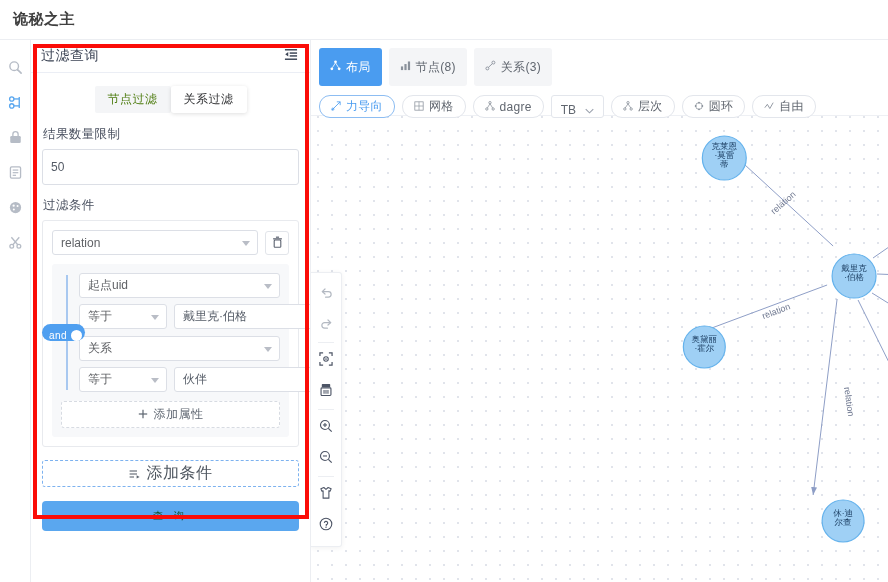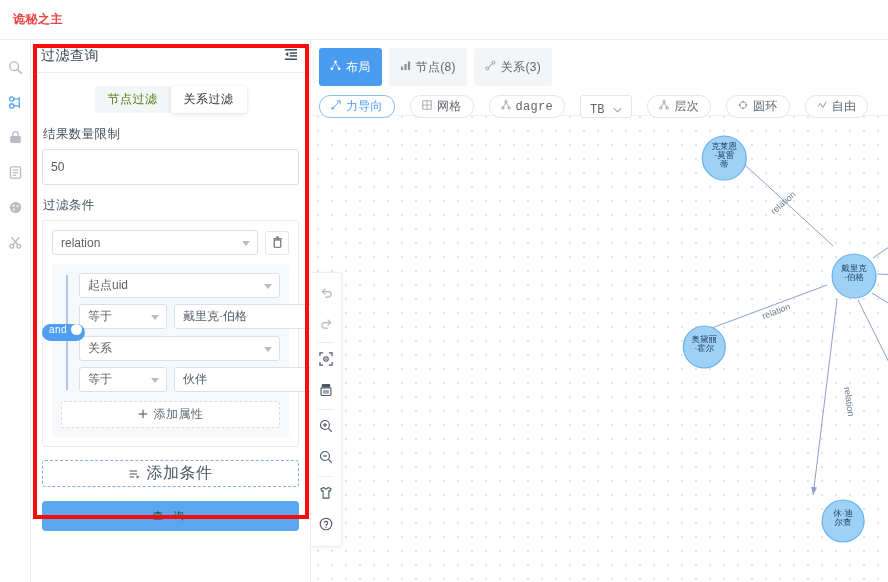--- a/index.html
+++ b/index.html
@@ -10,21 +10,21 @@
     -webkit-font-smoothing:antialiased;
   }
   .app{position:relative;width:888px;height:582px;}
 
   
   .titlebar{
     height:40px;display:flex;align-items:center;
     padding-left:13px;box-sizing:border-box;
     border-bottom:1px solid #eceef2;background:#fff;
   }
-  .titlebar .t{font-size:12px;font-weight:bold;color:#ef4444;letter-spacing:.5px;}
+  .titlebar .t{font-size:15px;font-weight:bold;color:#404040;letter-spacing:.5px;}
 
   
   .body{position:absolute;top:40px;left:0;right:0;bottom:0;display:flex;}
 
   
   .rail{
     width:31px;flex:0 0 31px;background:#fff;border-right:1px solid #eceef2;
     padding-top:10px;box-sizing:border-box;
   }
   .rail-item{
@@ -95,21 +95,21 @@
   .group{
     margin-top:9px;background:#f7f8fa;border-radius:3px;
     padding:9px 9px 9px 9px;position:relative;
   }
   .group-inner{padding-left:18px;position:relative;}
   .guide{
     position:absolute;left:5px;top:2px;bottom:2px;width:2px;background:#a8c8f0;
   }
   .andbadge{
     position:absolute;left:-19px;top:50%;margin-top:-9px;
-    height:17px;display:flex;align-items:flex-start;background:#4f9ff0;
+    height:17px;display:flex;align-items:flex-end;background:#4f9ff0;
     color:#fff;font-size:10px;border-radius:9px;padding:0 3px 0 7px;
     letter-spacing:.5px;cursor:pointer;z-index:3;
   }
   .andbadge .knob{width:11px;height:11px;border-radius:50%;background:#fff;margin-left:4px;}
 
   .sub{margin-bottom:7px;}
   .sub:last-child{margin-bottom:0;}
   .sub .r{display:flex;align-items:center;gap:7px;margin-top:6px;}
   .sel-sm{flex:0 0 88px;}
   .val-input{
@@ -159,21 +159,21 @@
     position:absolute;left:0;top:0;right:0;height:75px;background:#fff;z-index:6;
     border-bottom:1px solid #eef0f4;
   }
   .trow1{display:flex;gap:7px;padding:8px 0 0 8px;}
   .tbtn{
     display:flex;align-items:center;gap:5px;height:38px;padding:0 11px;
     border-radius:3px;font-size:12px;color:#60666f;background:#f4f5f7;cursor:pointer;
     letter-spacing:.3px;
   }
   .tbtn.pri{background:#4a9cf0;color:#fff;}
-  .trow2{display:flex;gap:15px;padding:9px 2px 0 8px;align-items:center;font-family:Liberation Mono, monospace;}
+  .trow2{display:flex;gap:7px;padding:9px 2px 0 8px;align-items:center;}
   .pill{
     display:flex;align-items:center;gap:5px;height:21px;padding:0 11px;
     border:1px solid #e3e6ec;border-radius:11px;font-size:12px;color:#60666f;
     background:#fff;cursor:pointer;letter-spacing:.3px;
   }
   .pill.on{border-color:#8dbdf2;color:#4a9cf0;background:#fff;}
   .tbsel{
     display:flex;align-items:flex-end;gap:9px;height:21px;padding:0 9px;
     border:1px solid #e3e6ec;border-radius:3px;font-size:12px;color:#60666f;
     background:#fff;cursor:pointer;

